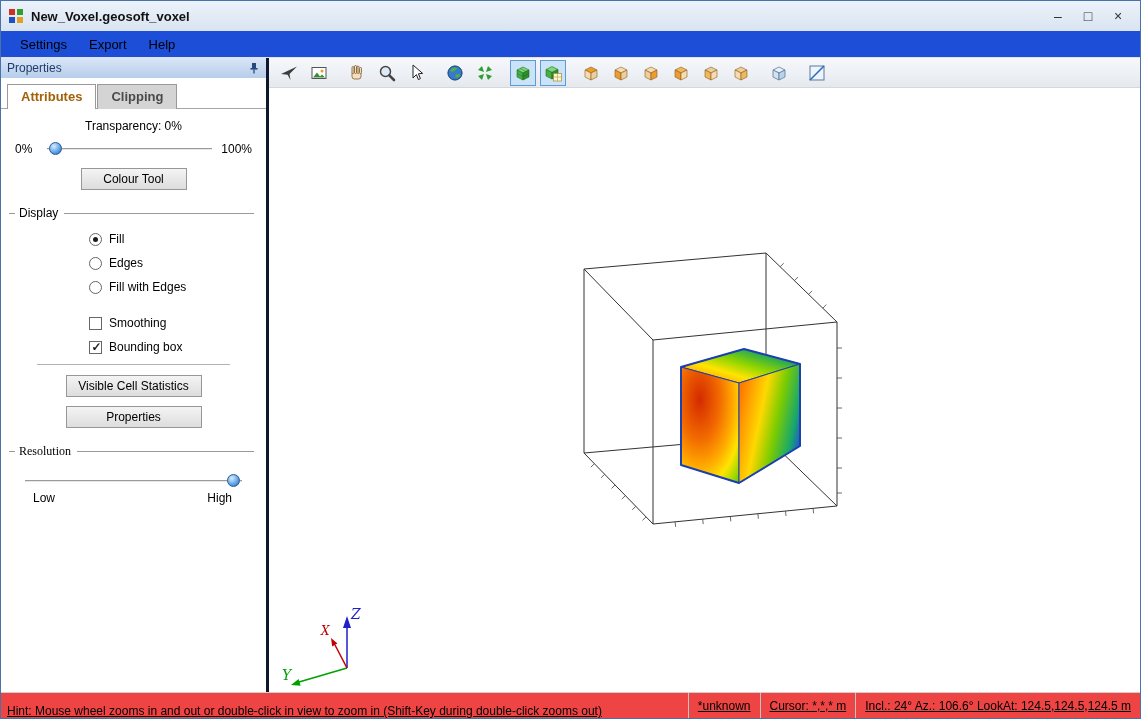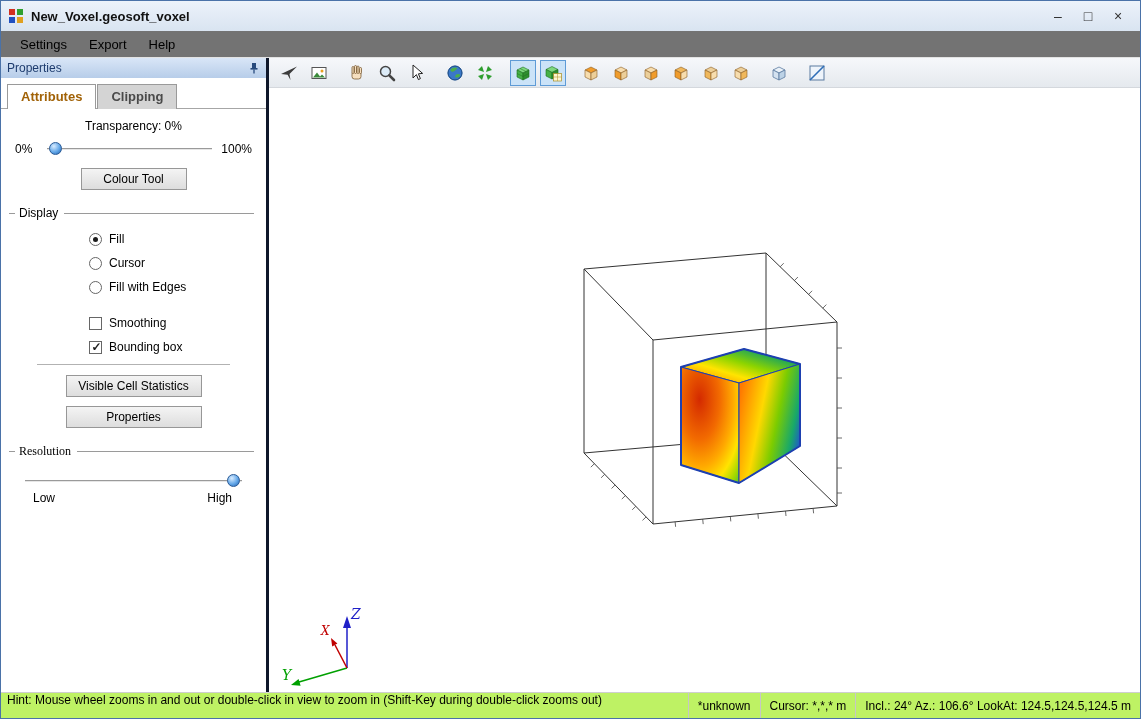--- a/index.html
+++ b/index.html
@@ -9,21 +9,21 @@
   .window { width:1141px; height:719px; border:1px solid #4a72a8; display:flex; flex-direction:column; background:#fff; }
 
   
   .titlebar { flex:0 0 30px; background:linear-gradient(#ecf2fa,#d9e4f1); display:flex; align-items:center; padding:0 7px; }
   .app-icon { width:16px; height:16px; margin-right:7px; }
   .title { font-size:13px; font-weight:bold; color:#111; }
   .win-controls { margin-left:auto; display:flex; }
   .win-btn { width:30px; height:26px; display:flex; align-items:center; justify-content:center; font-size:14px; color:#333; }
 
   
-  .menubar { flex:0 0 27px; background:#737373; display:flex; align-items:center; padding-left:8px; border-bottom:1px solid #e2e2e2; }
+  .menubar { flex:0 0 27px; background:#1d4ed8; display:flex; align-items:center; padding-left:8px; border-bottom:1px solid #e2e2e2; }
   .menu-item { padding:4px 11px; font-size:13px; }
 
   .content { flex:1; display:flex; min-height:0; }
 
   
   .props { flex:0 0 268px; width:268px; border-right:3px solid #0f172a; display:flex; flex-direction:column; background:#fff; }
   .props-header { flex:0 0 20px; background:linear-gradient(#d9e6f7,#b7cde9); color:#1e3c6e; display:flex; align-items:center; padding:0 6px; }
   .pin { margin-left:auto; display:flex; }
   .tabs { display:flex; padding:5px 0 0 6px; border-bottom:1px solid #a6a6a6; }
   .tab { padding:4px 13px 5px; font-weight:bold; font-size:13px; border:1px solid #9a9a9a; border-bottom:none; margin-right:1px; background:#d4d4d4; color:#4a4a4a; position:relative; top:1px; }
@@ -64,21 +64,21 @@
   .main { flex:1; display:flex; flex-direction:column; min-width:0; }
   .toolbar { flex:0 0 30px; background:linear-gradient(#f6f8fb,#e5e9ee); border-bottom:1px solid #d4d8dd; display:flex; align-items:center; padding-left:7px; }
   .tool { width:26px; height:26px; display:flex; align-items:center; justify-content:center; margin-right:4px; border:1px solid transparent; }
   .tool.selected { background:#cbe3f8; border:1px solid #5e9bd6; }
   .tool-gap { width:8px; flex:0 0 8px; }
 
   .viewport { flex:1; position:relative; background:#fff; overflow:hidden; }
   .viewport svg.scene { position:absolute; left:0; top:0; }
 
   
-  .statusbar { flex:0 0 26px; display:flex; align-items:flex-start; background:#bef264; border-top:1px solid #cfcfcf; }
+  .statusbar { flex:0 0 26px; display:flex; align-items:flex-end; background:#ef4444; border-top:1px solid #cfcfcf;text-decoration:underline; }
   .status-hint { flex:1; padding:0 6px; white-space:nowrap; overflow:hidden; }
   .status-seg { border-left:1px solid #c6c6c6; padding:0 9px; white-space:nowrap; height:100%; display:flex; align-items:center; }
 </style>
 </head>
 <body>
 
 <div class="window">
 
   <div class="titlebar">
     <span class="app-icon">
@@ -137,21 +137,21 @@
         <button class="btn colour-btn">Colour Tool</button>
 
         <div class="group-head">Display</div>
 
         <div class="opt-row">
           <span class="radio checked"></span>
           <span>Fill</span>
         </div>
         <div class="opt-row">
           <span class="radio"></span>
-          <span>Cursor</span>
+          <span>Edges</span>
         </div>
         <div class="opt-row">
           <span class="radio"></span>
           <span>Fill with Edges</span>
         </div>
 
         <div class="opts-gap"></div>
 
         <div class="opt-row">
           <span class="checkbox"></span>

